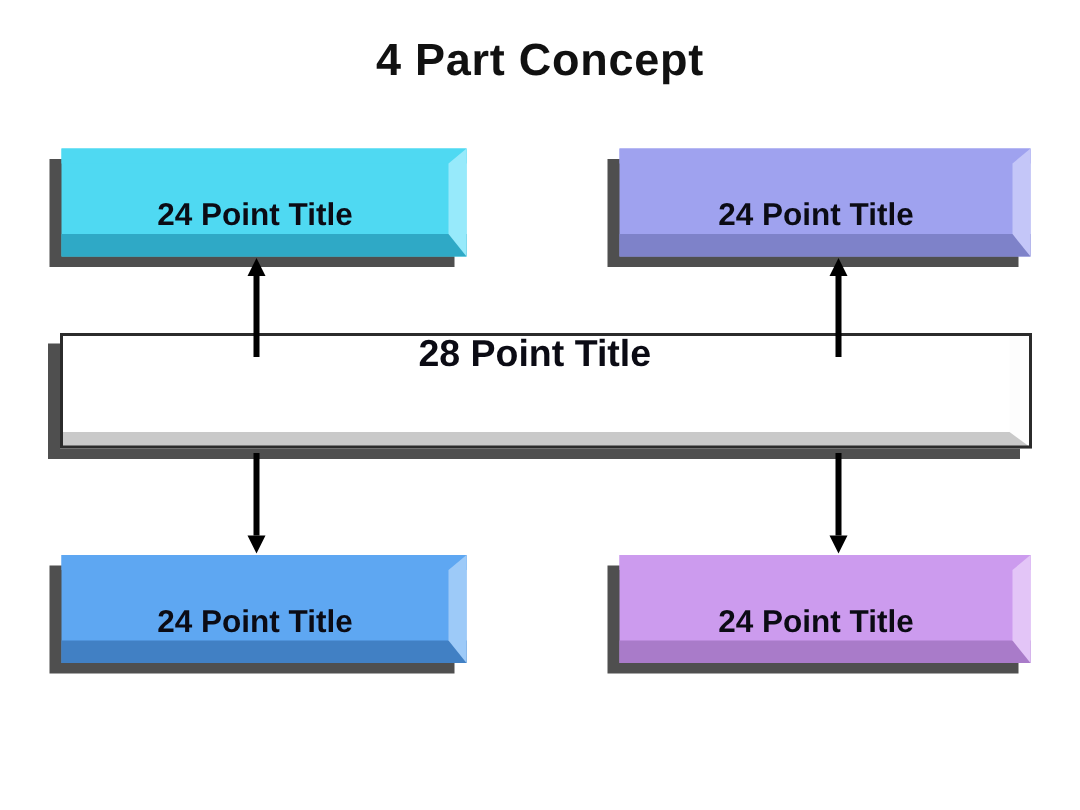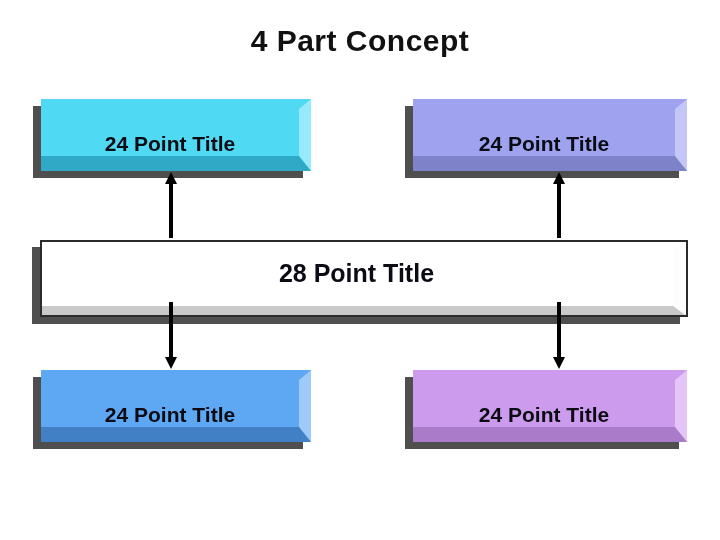--- a/index.html
+++ b/index.html
@@ -33,28 +33,28 @@
     font-size:21px;font-weight:bold;color:var(--text,#0b0b14);
     white-space:nowrap;
   }
   .pos-tl{left:41px;top:99px;width:258px;height:47px;}
   .pos-tr{left:413px;top:99px;width:262px;height:47px;}
   .pos-bl{left:41px;top:370px;width:258px;height:47px;}
   .pos-br{left:413px;top:370px;width:262px;height:47px;}
   
   .bar{
     position:absolute;z-index:2;
-    left:40px;top:240px;width:633px;height:66px;
+    left:40px;top:222px;width:633px;height:66px;
     background:var(--face);
     border-right:15px solid var(--light);
     border-bottom:11px solid var(--dark);
     outline:2px solid var(--outline,#2b2b2b);
     outline-offset:-2px;
     box-shadow:-8px 7px 0 0 var(--shadow,#4f4f4f);
-    display:flex;align-items:center;justify-content:center;
+    display:flex;align-items:flex-start;justify-content:center;
   }
   .bar .label{
     font-size:25px;font-weight:bold;color:var(--text,#0b0b14);
     white-space:nowrap;
   }
   
   .arrow{
     position:absolute;z-index:4;width:4px;
     background:var(--arrow,#000);
   }

